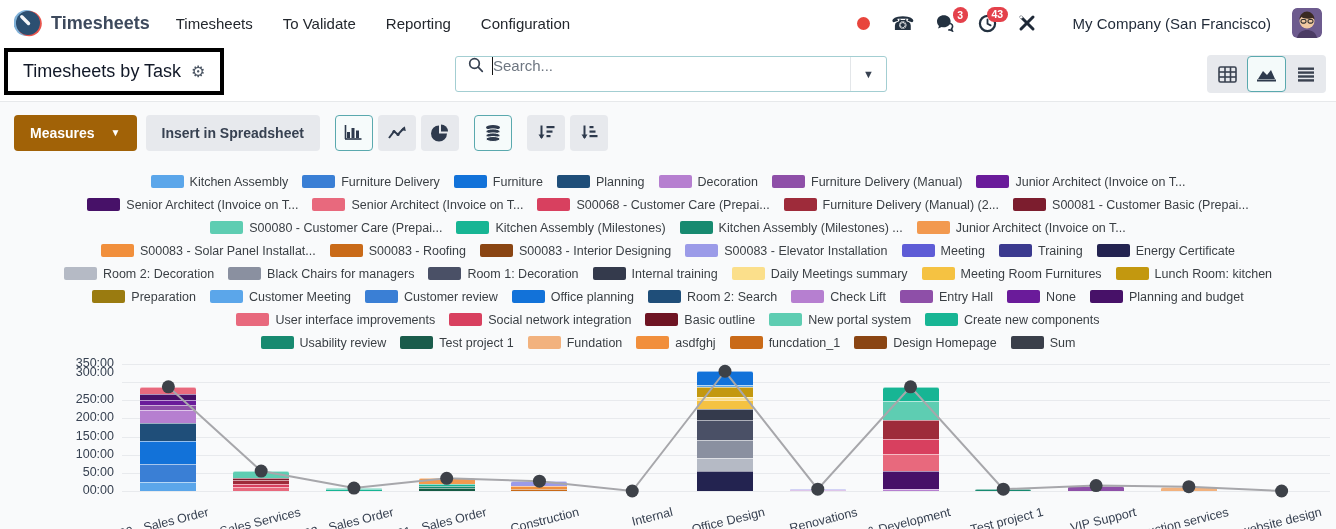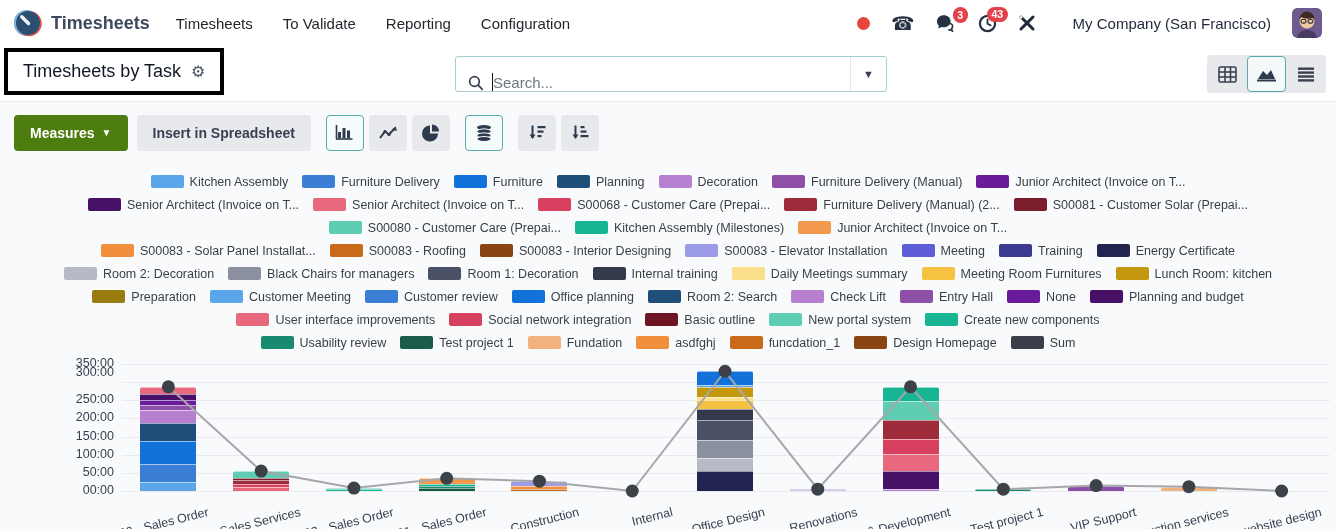--- a/index.html
+++ b/index.html
@@ -21,39 +21,39 @@
   .company { font-size:15px; color:#1f2937; margin-left:16px; }
   .avatar { width:30px; height:30px; border-radius:5px; overflow:hidden; display:block; }
 
   
   .control-row { position:relative; height:56px; background:#fff; border-bottom:1px solid #e7e9eb; }
   .title-box { position:absolute; left:4px; top:2px; height:47px; border:4px solid #000;
     display:flex; align-items:center; gap:10px; padding:0 15px; background:#fff; }
   .page-title { font-size:18px; font-weight:400; color:#111827; }
   .gear { font-size:16px; color:#4b5563; cursor:pointer; }
   .searchbar { position:absolute; left:455px; top:10px; width:432px; height:36px; background:#fff;
-    border:1px solid #a3ced2; border-radius:3px; display:flex; align-items:flex-end; }
+    border:1px solid #a3ced2; border-radius:3px; display:flex; align-items:flex-start; }
   .searchbar .mag { margin:0 8px 0 12px; display:flex; }
   .caret-line { width:1px; height:18px; background:#111; }
   .search-input { flex:1; border:none; outline:none; font-size:15px; color:#374151;
     background:transparent; font-family:"Liberation Sans", sans-serif; }
   .search-input::placeholder { color:#6e7681; }
   .search-toggle { width:36px; align-self:stretch; border-left:1px solid #e3e6e9;
     display:flex; align-items:center; justify-content:center; cursor:pointer; color:#374151; font-size:11px; }
   .view-switcher { position:absolute; right:10px; top:9px; display:flex; background:#e7e9ed;
     border-radius:4px; padding:1px; }
   .vs-btn { width:39px; height:36px; display:flex; align-items:center; justify-content:center;
     border-radius:4px; cursor:pointer; border:1px solid transparent; }
   .vs-btn.active { background:#f4fafa; border-color:#5aa9ae; }
 
   
   .toolbar { height:61px; display:flex; align-items:center; gap:9px; padding:0 14px; background:#f9fafb; }
   .btn { height:36px; display:flex; align-items:center; justify-content:center; border-radius:4px;
     font-size:14px; cursor:pointer; border:1px solid transparent; }
-  .btn-measures { background:#4d7c0f; color:#fff; padding:0 15px; gap:7px; font-weight:700; }
+  .btn-measures { background:#a16207; color:#fff; padding:0 15px; gap:16px; font-weight:700; }
   .btn-flat { background:#e7e9ed; color:#374151; padding:0 15px; font-weight:700; }
   .btn-icon { width:38px; background:#e7e9ed; }
   .btn-icon.active { background:#f6fbfb; border-color:#5aa9ae; }
   .grp { display:flex; gap:5px; margin-left:6px; }
   .caret-down { font-size:10px; }
 
   
   .chart-section { position:relative; height:366px; background:#f9fafb; }
   #legend { padding-top:7px; }
   .legend-row { display:flex; justify-content:center; align-items:center; height:23px; }
@@ -279,31 +279,35 @@
         <span class="legend-item">
           <span class="swatch" style="background: rgb(216, 64, 95);"></span>
           <span class="legend-label">S00068 - Customer Care (Prepai...</span>
         </span>
         <span class="legend-item">
           <span class="swatch" style="background: rgb(158, 43, 58);"></span>
           <span class="legend-label">Furniture Delivery (Manual) (2...</span>
         </span>
         <span class="legend-item">
           <span class="swatch" style="background: rgb(124, 29, 46);"></span>
-          <span class="legend-label">S00081 - Customer Solar (Prepai...</span>
+          <span class="legend-label">S00081 - Customer Basic (Prepai...</span>
         </span>
       </div>
       <div class="legend-row">
         <span class="legend-item">
           <span class="swatch" style="background: rgb(94, 205, 178);"></span>
           <span class="legend-label">S00080 - Customer Care (Prepai...</span>
         </span>
         <span class="legend-item">
           <span class="swatch" style="background: rgb(23, 181, 148);"></span>
           <span class="legend-label">Kitchen Assembly (Milestones)</span>
+        </span>
+        <span class="legend-item">
+          <span class="swatch" style="background: rgb(23, 138, 112);"></span>
+          <span class="legend-label">Kitchen Assembly (Milestones) ...</span>
         </span>
         <span class="legend-item">
           <span class="swatch" style="background: rgb(242, 153, 79);"></span>
           <span class="legend-label">Junior Architect (Invoice on T...</span>
         </span>
       </div>
       <div class="legend-row">
         <span class="legend-item">
           <span class="swatch" style="background: rgb(241, 143, 60);"></span>
           <span class="legend-label">S00083 - Solar Panel Installat...</span>

